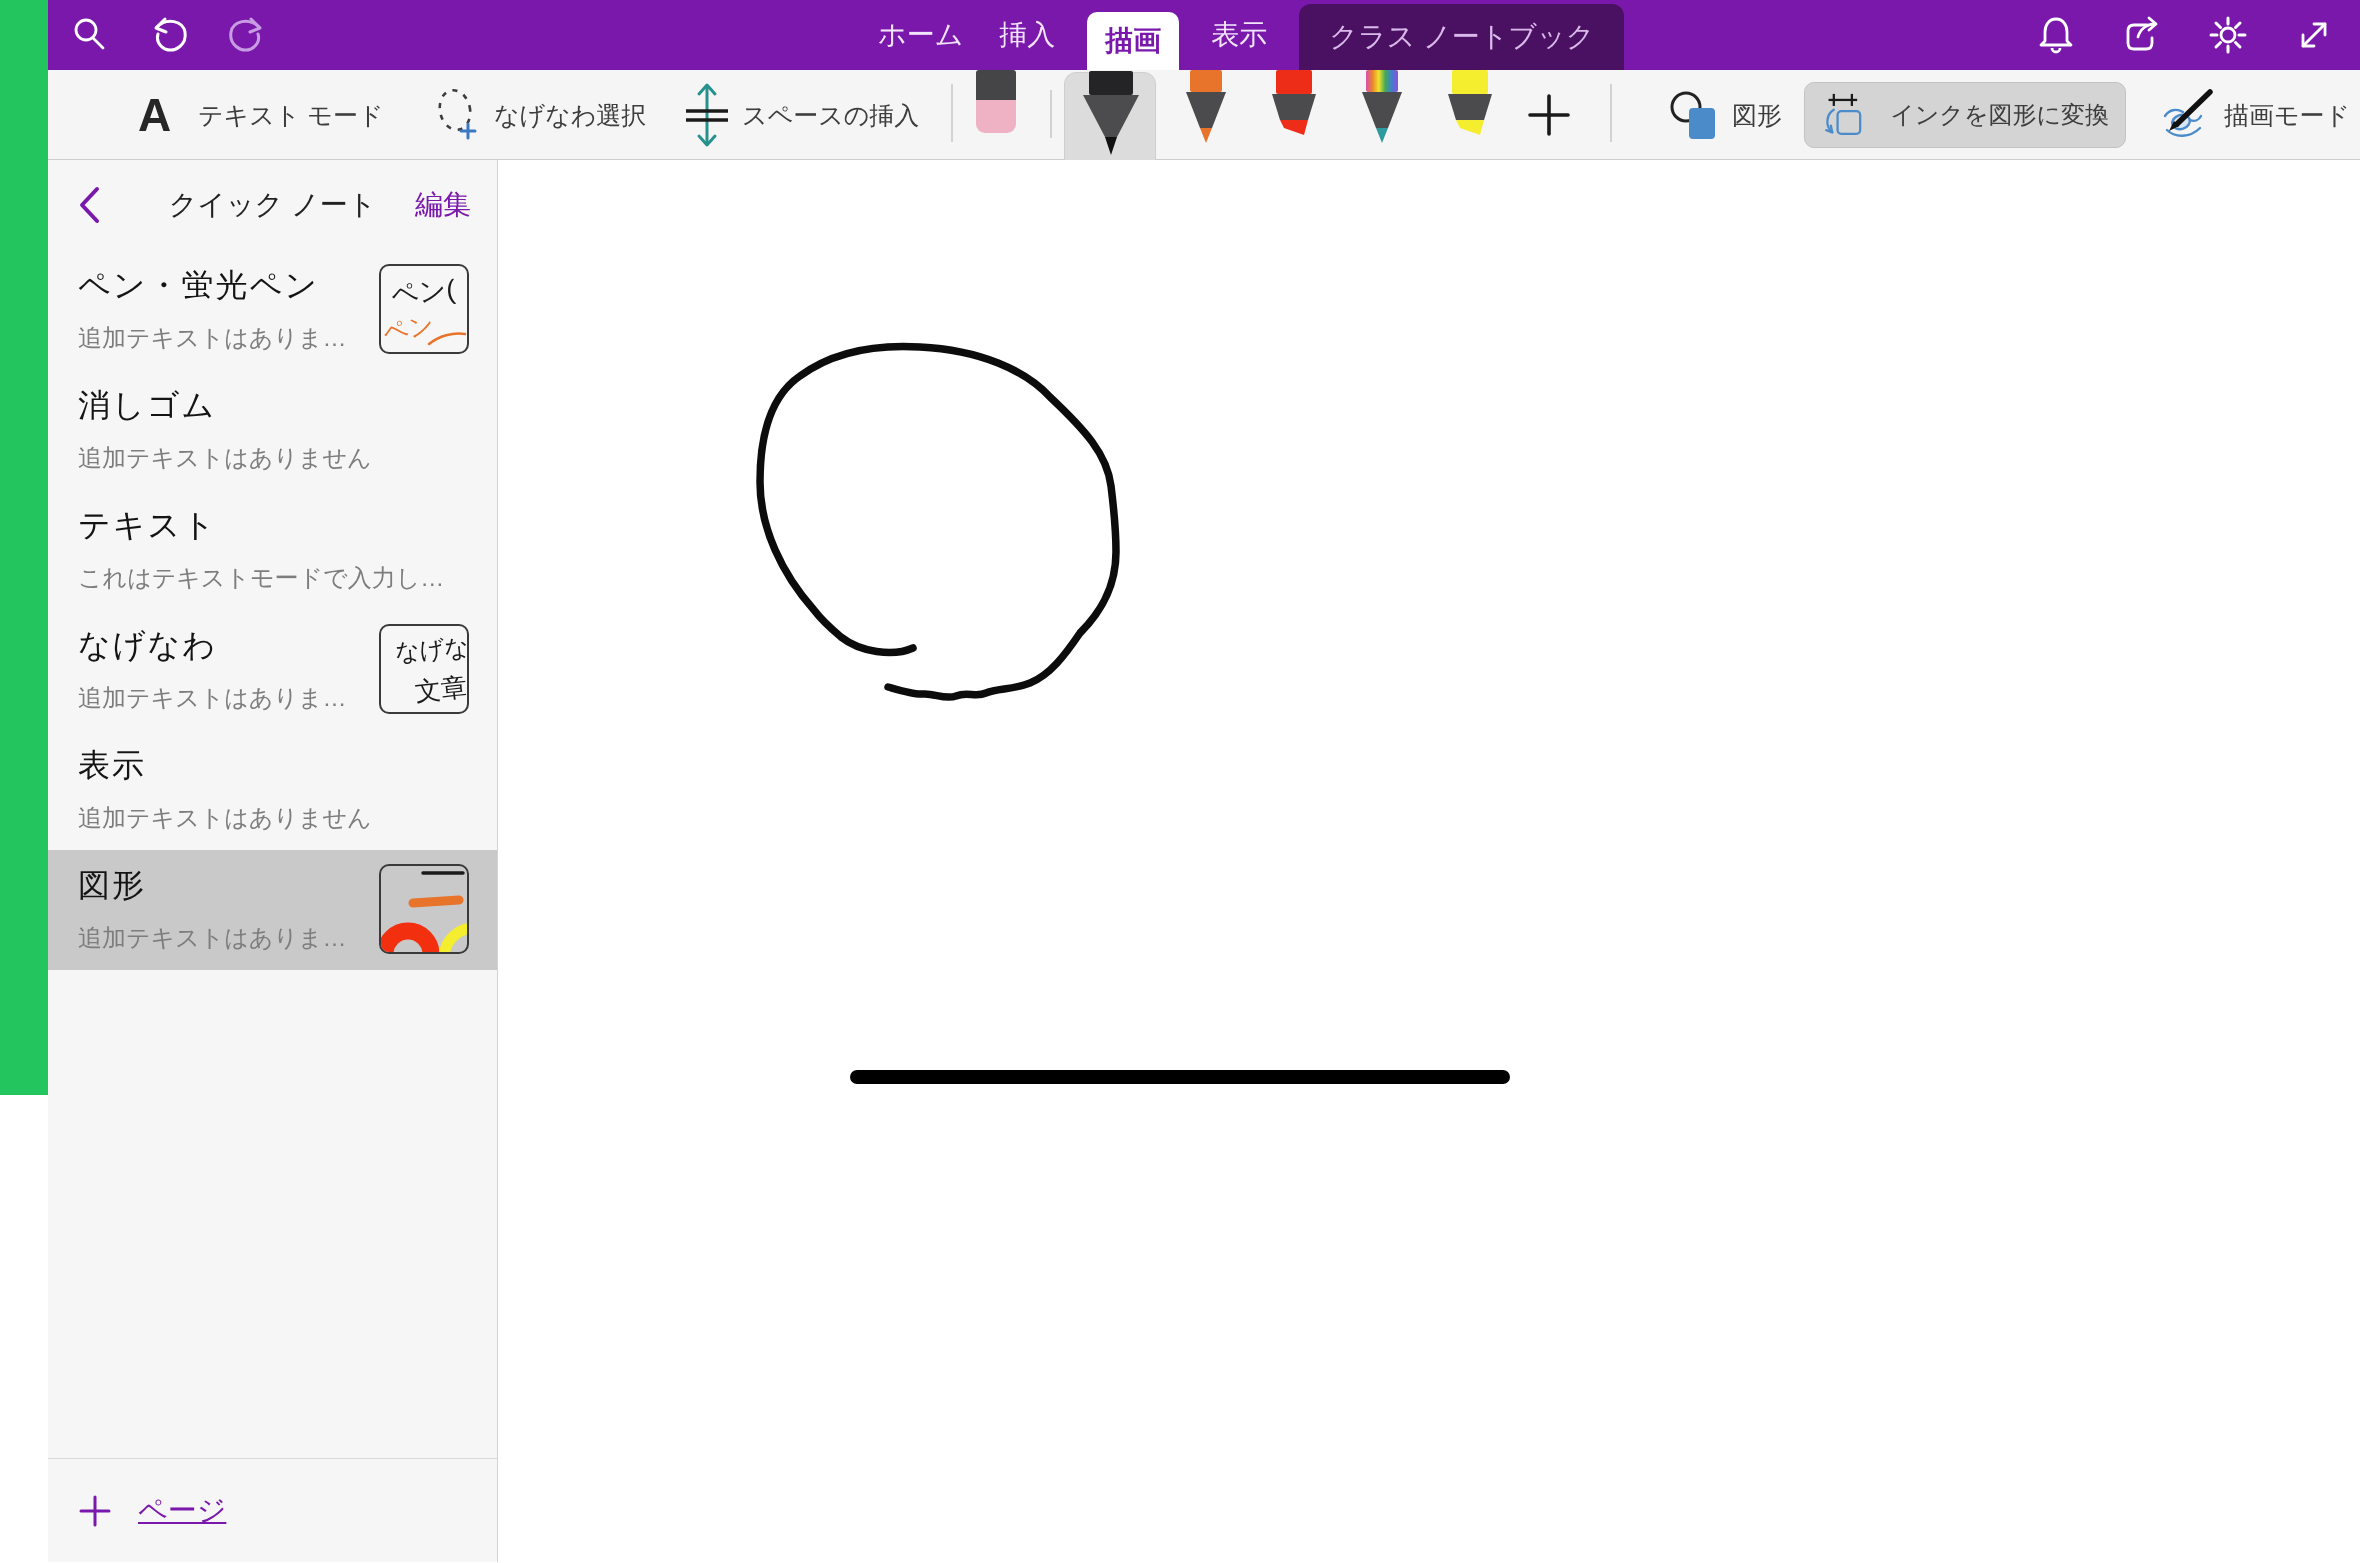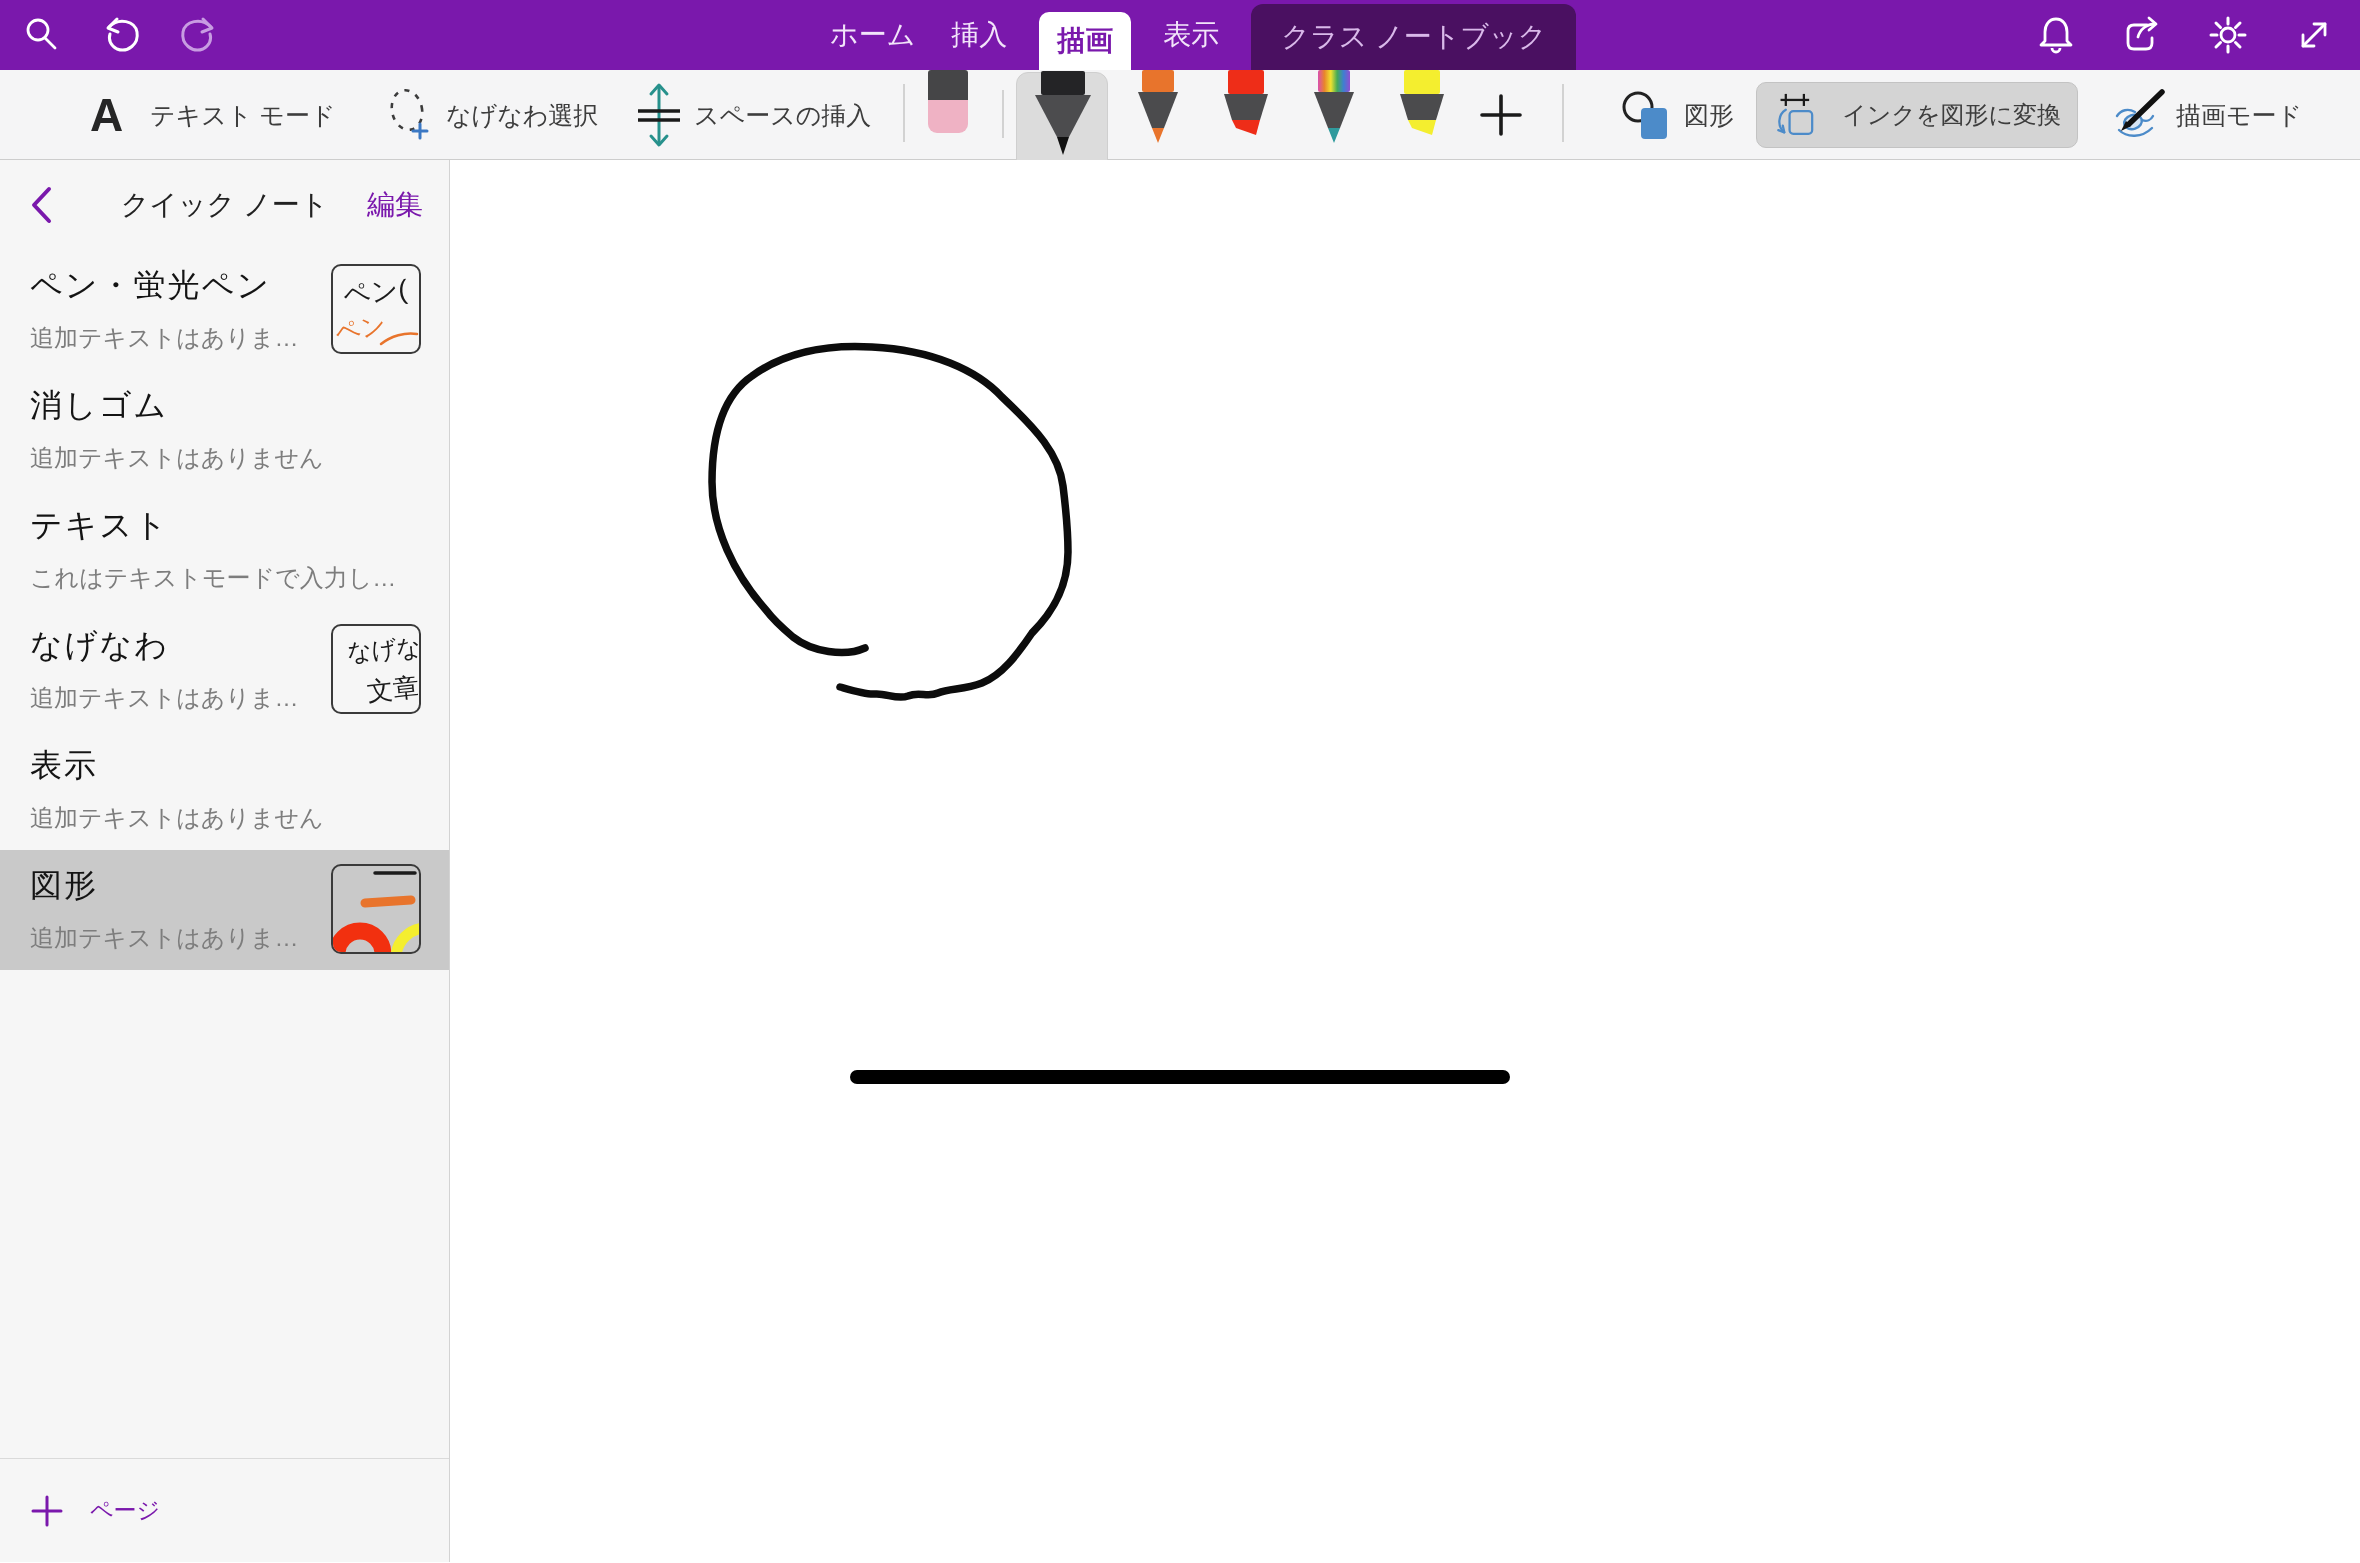--- a/index.html
+++ b/index.html
@@ -1,18 +1,18 @@
 <!DOCTYPE html>
 <html><head>
 <meta charset="utf-8">
 <style>
   * { margin:0; padding:0; box-sizing:border-box; }
   html,body { width:2360px; height:1563px; overflow:hidden; }
   body { font-family:"Liberation Sans","DejaVu Sans",sans-serif; }
-  #app { position:relative; width:2360px; height:1095px; background:#22c55e; }
+  #app { position:relative; width:2360px; height:1095px; background:#22c55e;padding-left:48px; }
 
   
   .topbar { position:relative; height:70px; background:#7a18ac; }
   .topbar .icon-btn { position:absolute; top:0; height:70px; display:flex; align-items:center; justify-content:center; width:56px; }
   .tabs { position:absolute; left:812px; top:0; height:70px; display:flex; align-items:flex-end; }
   .tab { height:70px; line-height:70px; color:#f2e4fa; font-size:28px; padding:0 18px; white-space:nowrap; }
   .tab.active { height:58px; line-height:58px; background:#ffffff; color:#7a18ac; border-radius:10px 10px 0 0; font-weight:bold; margin:0 14px; }
   .tab.notebook { height:66px; line-height:66px; background:#4a1061; color:#d9b9ea; border-radius:12px 12px 0 0; padding:0 30px; margin-left:14px; }
   .right-icons { position:absolute; right:18px; top:0; height:70px; display:flex; align-items:center; gap:30px; }
   .right-icons > div { width:56px; display:flex; justify-content:center; }
@@ -45,21 +45,21 @@
   .sb-edit { position:absolute; right:26px; top:0; height:90px; line-height:90px; font-size:28px; color:#7a18ac;text-align:right; }
 
   .sb-row { position:relative; height:120px; padding:14px 0 0 30px; }
   .sb-row.selected { background:#c9c9c9; }
   .sb-row .t { font-size:32px; color:#141414; letter-spacing:2px; }
   .sb-row .s { font-size:24px; color:#7d7d7d; margin-top:14px; white-space:nowrap; }
   .thumb { position:absolute; right:28px; top:14px; width:90px; height:90px; border:2px solid #3a3a3a; border-radius:10px; overflow:hidden; }
   .thumb .hw { position:absolute; white-space:nowrap; }
 
   .sb-footer { position:absolute; left:0; right:0; bottom:0; height:104px; border-top:1px solid #dadada; display:flex; align-items:center; gap:26px; padding-left:30px; }
-  .sb-footer .add-label { font-size:23px; color:#7a18ac; }
+  .sb-footer .add-label { font-size:29px; color:#7a18ac;text-decoration:underline; }
 
   .canvas { position:relative; flex:1; background:#ffffff; }
   .canvas svg.ink { position:absolute; left:0; top:0; }
 
   .home-indicator { position:absolute; left:50%; transform:translateX(-50%); bottom:11px; width:660px; height:14px; border-radius:7px; background:#000; }
 </style>
 </head>
 <body>
 
 <div id="app">

